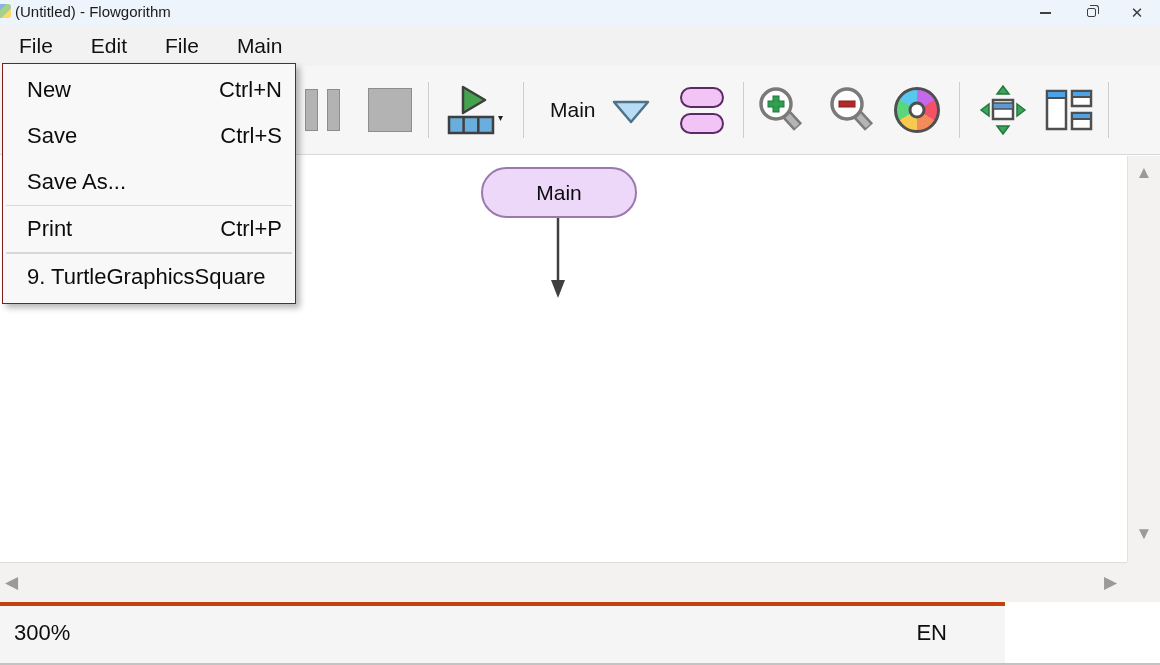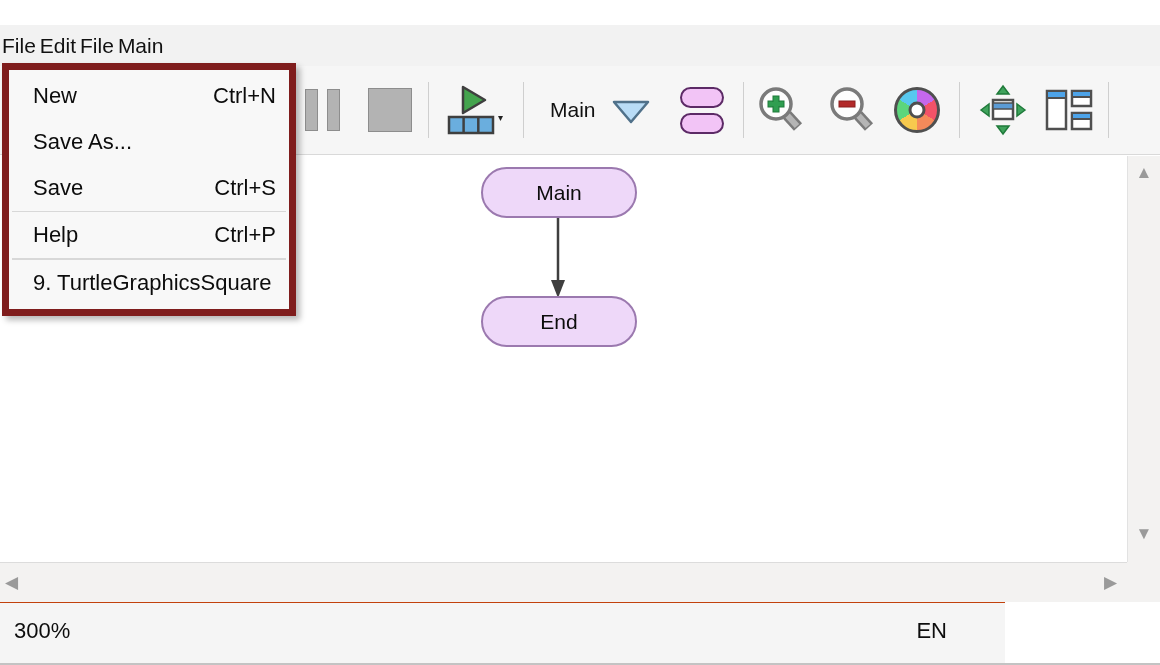--- a/index.html
+++ b/index.html
@@ -17,21 +17,21 @@
     color:#3a3a3a; font-size:14px; }
   .min-glyph { display:block; width:11px; height:2px; background:#3f3f3f; }
   .restore-glyph { display:block; width:9px; height:9px; border:1.5px solid #3f3f3f; border-radius:2px; position:relative; background:#eef4fb; }
   .restore-glyph::before { content:""; position:absolute; top:-4.5px; right:-4.5px; width:8px; height:8px;
     border-top:1.5px solid #3f3f3f; border-right:1.5px solid #3f3f3f; border-top-right-radius:3px; }
   .close-glyph { font-size:15px; }
 
   
   .menubar { position:absolute; top:25px; left:0; width:1160px; height:41px; background:#f2f2f2;
     display:flex; align-items:center; font-size:21px; color:#111; }
-  .menubar-item { padding:4px 2px; cursor:default; }
+  .menubar-item { padding:4px 19px; cursor:default; }
 
   
   .toolbar { position:absolute; top:66px; left:0; width:1160px; height:89px; background:#f6f6f6;
     border-bottom:1px solid #d9d9d9; display:flex; align-items:center; padding-left:305px; }
   .tsep { width:1px; height:56px; background:#cfcfcf; flex:none; }
   .tbtn { flex:none; display:flex; align-items:center; justify-content:center; }
 
   .pause-bars { display:flex; gap:9px; }
   .pause-bars i { display:block; width:13px; height:42px; background:#b3b3b3; border:1.5px solid #8d8d8d; }
   .stop-square { width:44px; height:44px; background:#b3b3b3; border:1.5px solid #8d8d8d; margin-left:28px; }
@@ -65,36 +65,51 @@
     border-left:1px solid #e2e2e2; display:flex; flex-direction:column; align-items:center;
     justify-content:space-between; padding:8px 0 20px 0; }
   .hscroll { position:absolute; left:0; top:562px; width:1127px; height:40px; background:#f3f2f1;
     border-top:1px solid #dcdcdc; display:flex; align-items:center; justify-content:space-between;
     padding:0 10px 0 5px; }
   .scroll-arrow { color:#9a9a9a; font-size:17px; line-height:1; }
   .corner { position:absolute; left:1127px; top:562px; width:33px; height:40px; background:#f3f2f1; }
 
   
   .statusbar { position:absolute; left:0; top:602px; width:1005px; height:63px; background:#f5f5f5;
-    border-top:1px solid #c2410c; display:flex; align-items:center; justify-content:space-between;
+    border-top:4px solid #c2410c; display:flex; align-items:center; justify-content:space-between;
     padding:0 58px 6px 14px; font-size:22px; color:#0d0d0d; }
   .window-edge { position:absolute; left:0; bottom:0; width:1160px; height:2px; background:#c3c3c3; }
 
   
   .filemenu { position:absolute; left:2px; top:63px; width:294px; background:#f8f8f8;
-    border:7px solid #7f1d1d; box-shadow:4px 4px 6px rgba(0,0,0,0.28); padding:3px 0; z-index:10; }
+    border:1px solid #7f1d1d; box-shadow:4px 4px 6px rgba(0,0,0,0.28); padding:3px 0; z-index:10; }
   .fm-item { height:46px; display:flex; align-items:center; justify-content:space-between;
     padding:0 13px 0 24px; font-size:22px; color:#0c0c0c; }
   .fm-sep { height:1px; background:#d8d8d8; margin:0 3px; }
 </style>
 </head>
 <body>
 
 <div class="app">
 
+  <div class="titlebar">
+    <div class="app-icon"></div>
+    <span class="win-title">(Untitled) - Flowgorithm</span>
+    <div class="win-controls">
+      <div class="win-btn">
+        <span class="min-glyph"></span>
+      </div>
+      <div class="win-btn">
+        <span class="restore-glyph"></span>
+      </div>
+      <div class="win-btn">
+        <span class="close-glyph">✕</span>
+      </div>
+    </div>
+  </div>
 
   <div class="menubar">
     <span class="menubar-item">File</span>
     <span class="menubar-item">Edit</span>
     <span class="menubar-item">File</span>
     <span class="menubar-item">Main</span>
   </div>
 
   <div class="toolbar">
     <div class="tbtn pause-bars">
@@ -168,23 +183,20 @@
   </div>
 
   <div class="canvas">
     <div class="fc-node node-main">
       <span>Main</span>
     </div>
     <svg class="fc-arrow" width="20" height="82" viewBox="0 0 20 82">
       <line x1="10" y1="0" x2="10" y2="64" stroke="#3f3f3f" stroke-width="2.5"></line>
       <polygon points="3,62 17,62 10,80" fill="#3f3f3f"></polygon>
     </svg>
-    <div class="fc-node node-end">
-      <span>End</span>
-    </div>
   </div>
 
   <div class="vscroll">
     <span class="scroll-arrow">▲</span>
     <span class="scroll-arrow">▼</span>
   </div>
   <div class="hscroll">
     <span class="scroll-arrow">◀</span>
     <span class="scroll-arrow">▶</span>
   </div>
@@ -195,30 +207,30 @@
     <span>EN</span>
   </div>
   <div class="window-edge"></div>
 
   <div class="filemenu">
     <div class="fm-item">
       <span>New</span>
       <span>Ctrl+N</span>
     </div>
     <div class="fm-item">
+      <span>Save</span>
+      <span>Ctrl+S</span>
+    </div>
+    <div class="fm-item">
       <span>Save As...</span>
       <span></span>
     </div>
-    <div class="fm-item">
-      <span>Save</span>
-      <span>Ctrl+S</span>
-    </div>
     <div class="fm-sep"></div>
     <div class="fm-item">
-      <span>Help</span>
+      <span>Print</span>
       <span>Ctrl+P</span>
     </div>
     <div class="fm-sep"></div>
     <div class="fm-sep"></div>
     <div class="fm-item">
       <span>9. TurtleGraphicsSquare</span>
       <span></span>
     </div>
   </div>
 

